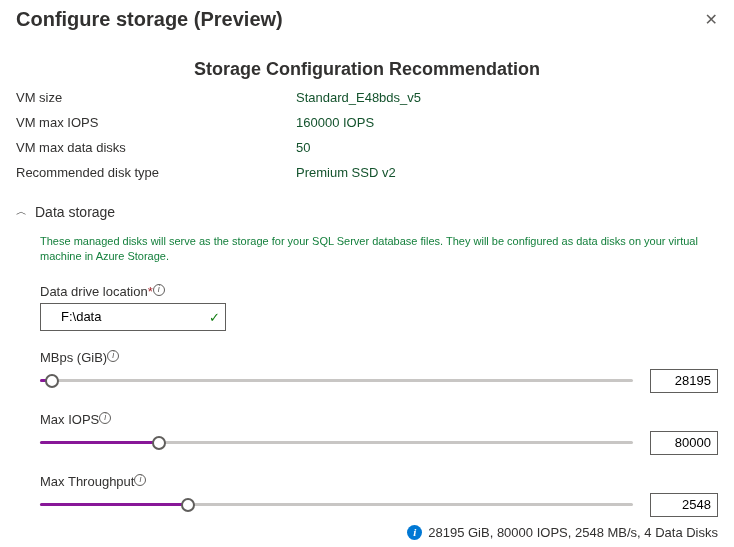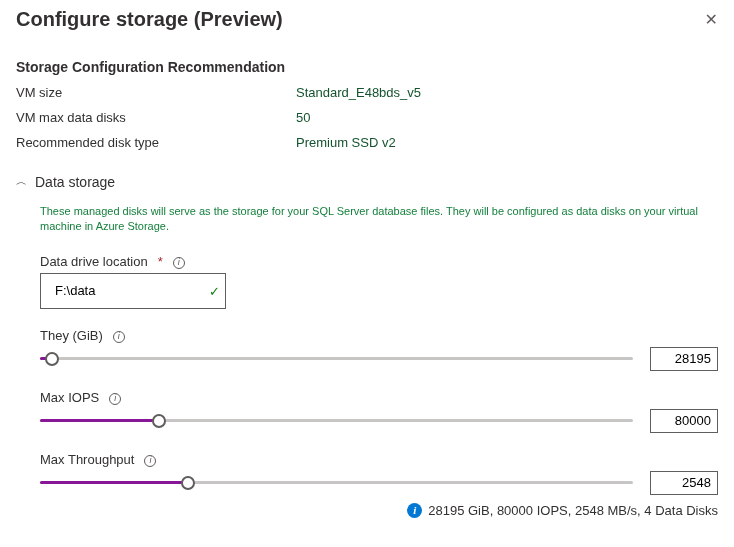--- a/index.html
+++ b/index.html
@@ -22,22 +22,23 @@
     gap: 32px;
   }
   .close-btn {
     font-size: 16px;
     color: #605e5c;
     cursor: pointer;
     font-weight: 400;
   }
   .section-title {
     font-weight: 600;
-    font-size: 14px;
+    font-size: 18px;
     margin-bottom: 10px;
+    text-align: center;
   }
   .kv-table { width: 100%; }
   .kv-row { display: flex; margin-bottom: 10px; font-size: 13px; }
   .kv-label { width: 280px; color: #323130; }
   .kv-value { color: #14532d; }
   .expander {
     display: flex;
     align-items: center;
     gap: 8px;
     margin-top: 24px;
@@ -56,22 +57,22 @@
     font-size: 11px;
     color: #15803d;
     margin-bottom: 18px;
     line-height: 1.4;
     max-width: 680px;
   }
   .field-label {
     font-size: 13px;
     margin-bottom: 4px;
     display: flex;
-    align-items: flex-end;
-    gap: 10px;
+    align-items: flex-start;
+    gap: 0;
     margin-top: 19px;
   }
   .required { color: #a4262c; }
   .info-icon {
     width: 12px; height: 12px;
     border: 1px solid #605e5c;
     border-radius: 50%;
     display: inline-flex;
     align-items: center;
     justify-content: center;
@@ -80,23 +81,23 @@
     font-style: italic;
     line-height: 1;
   }
   .input-wrap {
     position: relative;
     width: 186px;
     margin-bottom: 18px;
   }
   .text-input {
     width: 100%;
-    height: 36px;
+    height: 28px;
     border: 1px solid #605e5c;
-    padding: 2px 24px 2px 14px;
+    padding: 2px 24px 2px 20px;
     font-size: 13px;
     font-family: inherit;
   }
   .check-icon {
     position: absolute;
     right: 6px;
     top: 50%;
     transform: translateY(-50%);
     color: #107c10;
     font-size: 13px;
@@ -179,20 +180,24 @@
   <span class="close-btn">✕</span>
 </div>
 
 <div class="section-title">Storage Configuration Recommendation</div>
 <div class="kv-table">
   <div class="kv-row">
     <div class="kv-label">VM size</div>
     <div class="kv-value">Standard_E48bds_v5</div>
   </div>
   <div class="kv-row">
+    <div class="kv-label">VM max IOPS</div>
+    <div class="kv-value">160000 IOPS</div>
+  </div>
+  <div class="kv-row">
     <div class="kv-label">VM max data disks</div>
     <div class="kv-value">50</div>
   </div>
   <div class="kv-row">
     <div class="kv-label">Recommended disk type</div>
     <div class="kv-value">Premium SSD v2</div>
   </div>
 </div>
 
 <div class="expander">
@@ -207,21 +212,21 @@
     <span>Data drive location</span>
     <span class="required">*</span>
     <span class="info-icon">i</span>
   </div>
   <div class="input-wrap">
     <input class="text-input" type="text" value="F:\data" style="">
     <span class="check-icon">✓</span>
   </div>
 
   <div class="field-label">
-    <span>They (GiB)</span>
+    <span>MBps (GiB)</span>
     <span class="info-icon">i</span>
   </div>
   <div class="slider-row">
     <div class="slider-track">
       <div class="track-bg"></div>
       <div class="track-fill" style="width:2%"></div>
       <div class="thumb" style="left:2%"></div>
     </div>
     <input class="slider-value" type="text" value="28195" style="">
   </div>

